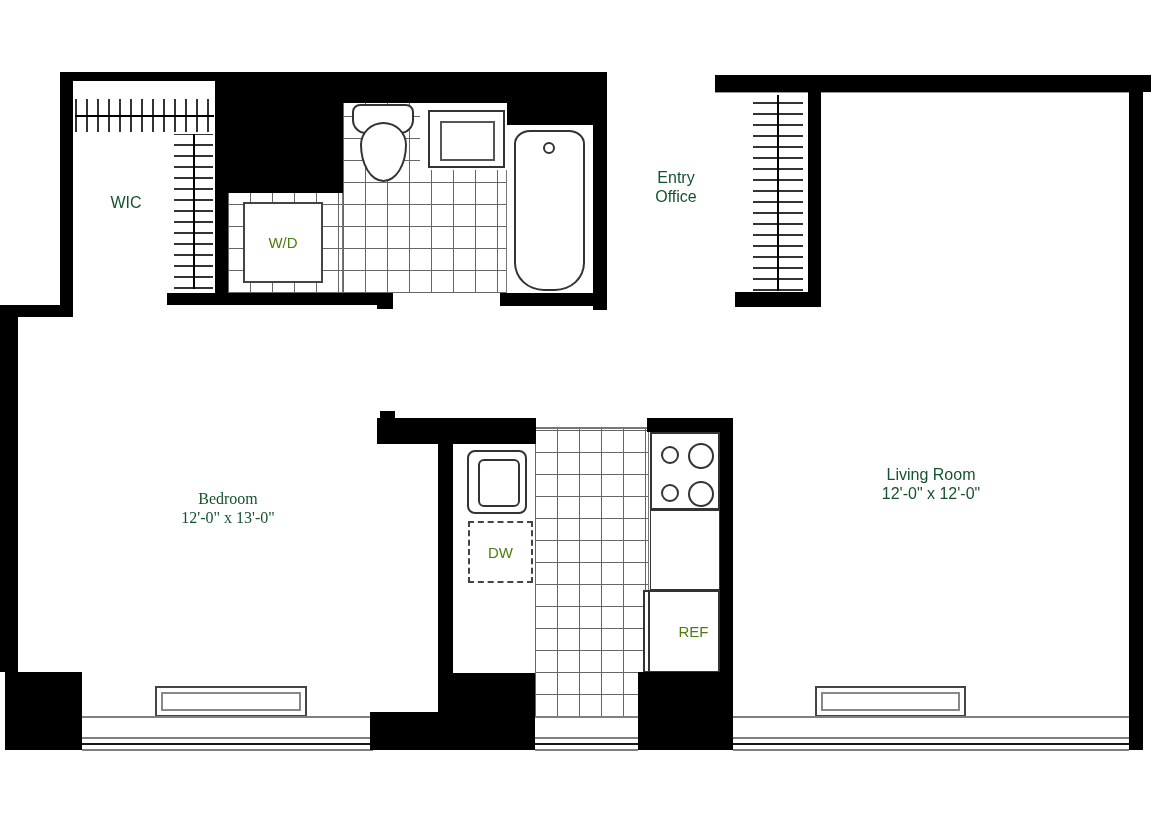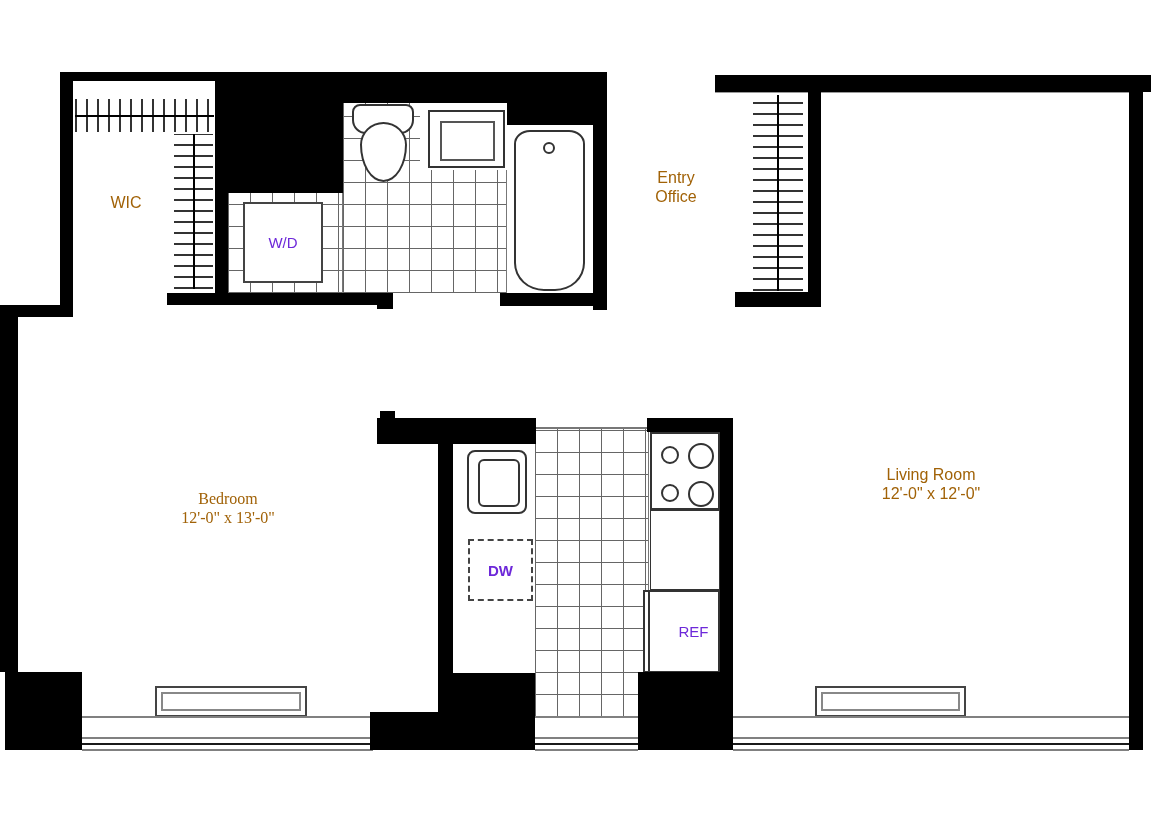--- a/index.html
+++ b/index.html
@@ -36,23 +36,23 @@
   .window .g2   { position:absolute; left:0; right:0; top:27px; height:2px; background:#1a1a1a; }
   .window .g3   { position:absolute; left:0; right:0; top:33px; height:2px; background:#808080; }
 
   
   .radiator { position: absolute; top: 686px; height: 31px; border: 2px solid #444; background: #fff; }
   .radiator .inner { position: absolute; left: 4px; right: 4px; top: 4px; bottom: 4px; border: 2px solid #888; }
 
   .burner { position: absolute; border: 2px solid #333; border-radius: 50%; background: #fff; }
 
   .room-label { position: absolute; text-align: center; font-size: 16px; line-height: 19px;
-                color: #a16207; white-space: nowrap; }
+                color: #14532d; white-space: nowrap; }
   .fix-label { display:flex; align-items:center; justify-content:center;
-               font-size: 15px; color:#6d28d9; }
+               font-size: 15px; color:#4d7c0f; }
 </style>
 </head>
 <body>
 
 <div id="plan">
 
   <div class="tile" style="left:343px; top:103px; width:164px; height:190px;"></div>
   <div class="tile" style="left:228px; top:193px; width:115px; height:100px;"></div>
   <div class="tile" style="left:535px; top:427px; width:114px; height:290px; border-top:2px solid #777;"></div>
 
@@ -69,21 +69,21 @@
   <div class="fixture fix-label" style="left:243px; top:202px; width:80px; height:81px; border-color:#444;">
     <span>W/D</span>
   </div>
 
   <div class="rod-h" style="left:75px; top:99px; width:139px; height:33px;"></div>
   <div class="rod-v" style="left:174px; top:134px; width:39px; height:155px;"></div>
   <div class="rod-v" style="left:753px; top:95px; width:50px; height:196px;"></div>
 
   <div class="fixture" style="left:467px; top:450px; width:60px; height:64px; border-radius:8px;"></div>
   <div class="fixture" style="left:478px; top:459px; width:42px; height:48px; border-radius:6px;"></div>
-  <div class="fixture fix-label" style="left:468px; top:539px; width:65px; height:62px; border:2px dashed #444;font-weight:bold;">
+  <div class="fixture fix-label" style="left:468px; top:521px; width:65px; height:62px; border:2px dashed #444;">
     <span>DW</span>
   </div>
   <div class="fixture" style="left:650px; top:432px; width:70px; height:78px;">
     <div class="burner" style="left:9px;  top:12px; width:18px; height:18px;"></div>
     <div class="burner" style="left:36px; top:9px;  width:26px; height:26px;"></div>
     <div class="burner" style="left:9px;  top:50px; width:18px; height:18px;"></div>
     <div class="burner" style="left:36px; top:47px; width:26px; height:26px;"></div>
   </div>
   <div class="fixture" style="left:650px; top:510px; width:70px; height:80px; border-width:1px;"></div>
   <div class="fixture fix-label" style="left:643px; top:590px; width:77px; height:83px;padding-left:24px;">

